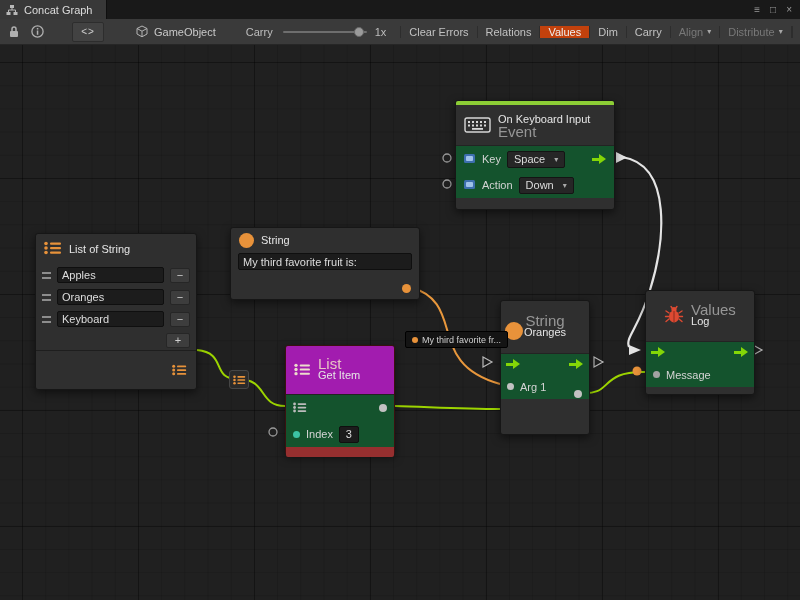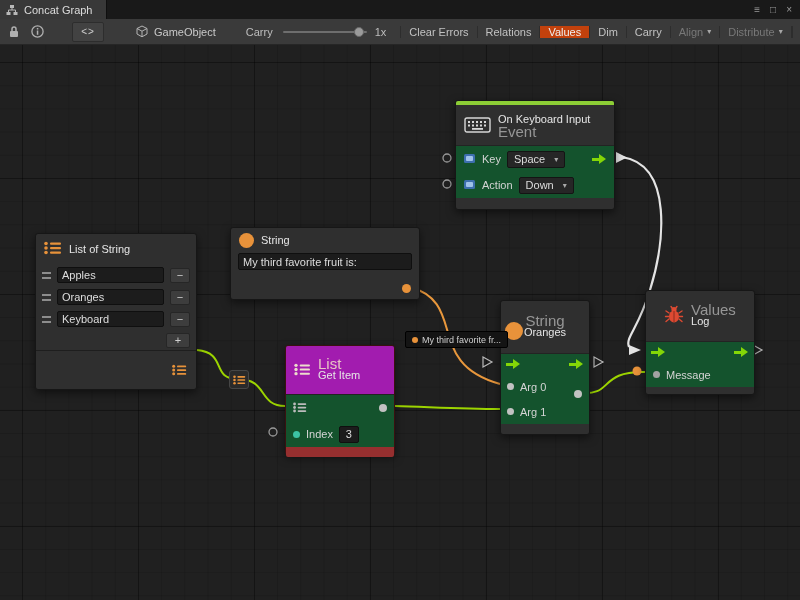--- a/index.html
+++ b/index.html
@@ -388,24 +388,20 @@
               <i class="shaft"></i>
               <i class="head"></i>
             </span>
           <span class="flow-arrow">
               <i class="shaft"></i>
               <i class="head"></i>
             </span>
         </div>
         <div class="row">
           <span class="port-dot sm"></span>
-          <span>Arg 0</span>
-        </div>
-        <div class="row">
-          <span class="port-dot sm"></span>
           <span>Arg 1</span>
         </div>
       </div>
       <span class="out-dot"></span>
     </div>
 
     <div class="node log">
       <div class="nhead">
         <span>
           <svg width="20" height="20" viewBox="0 0 20 20">

